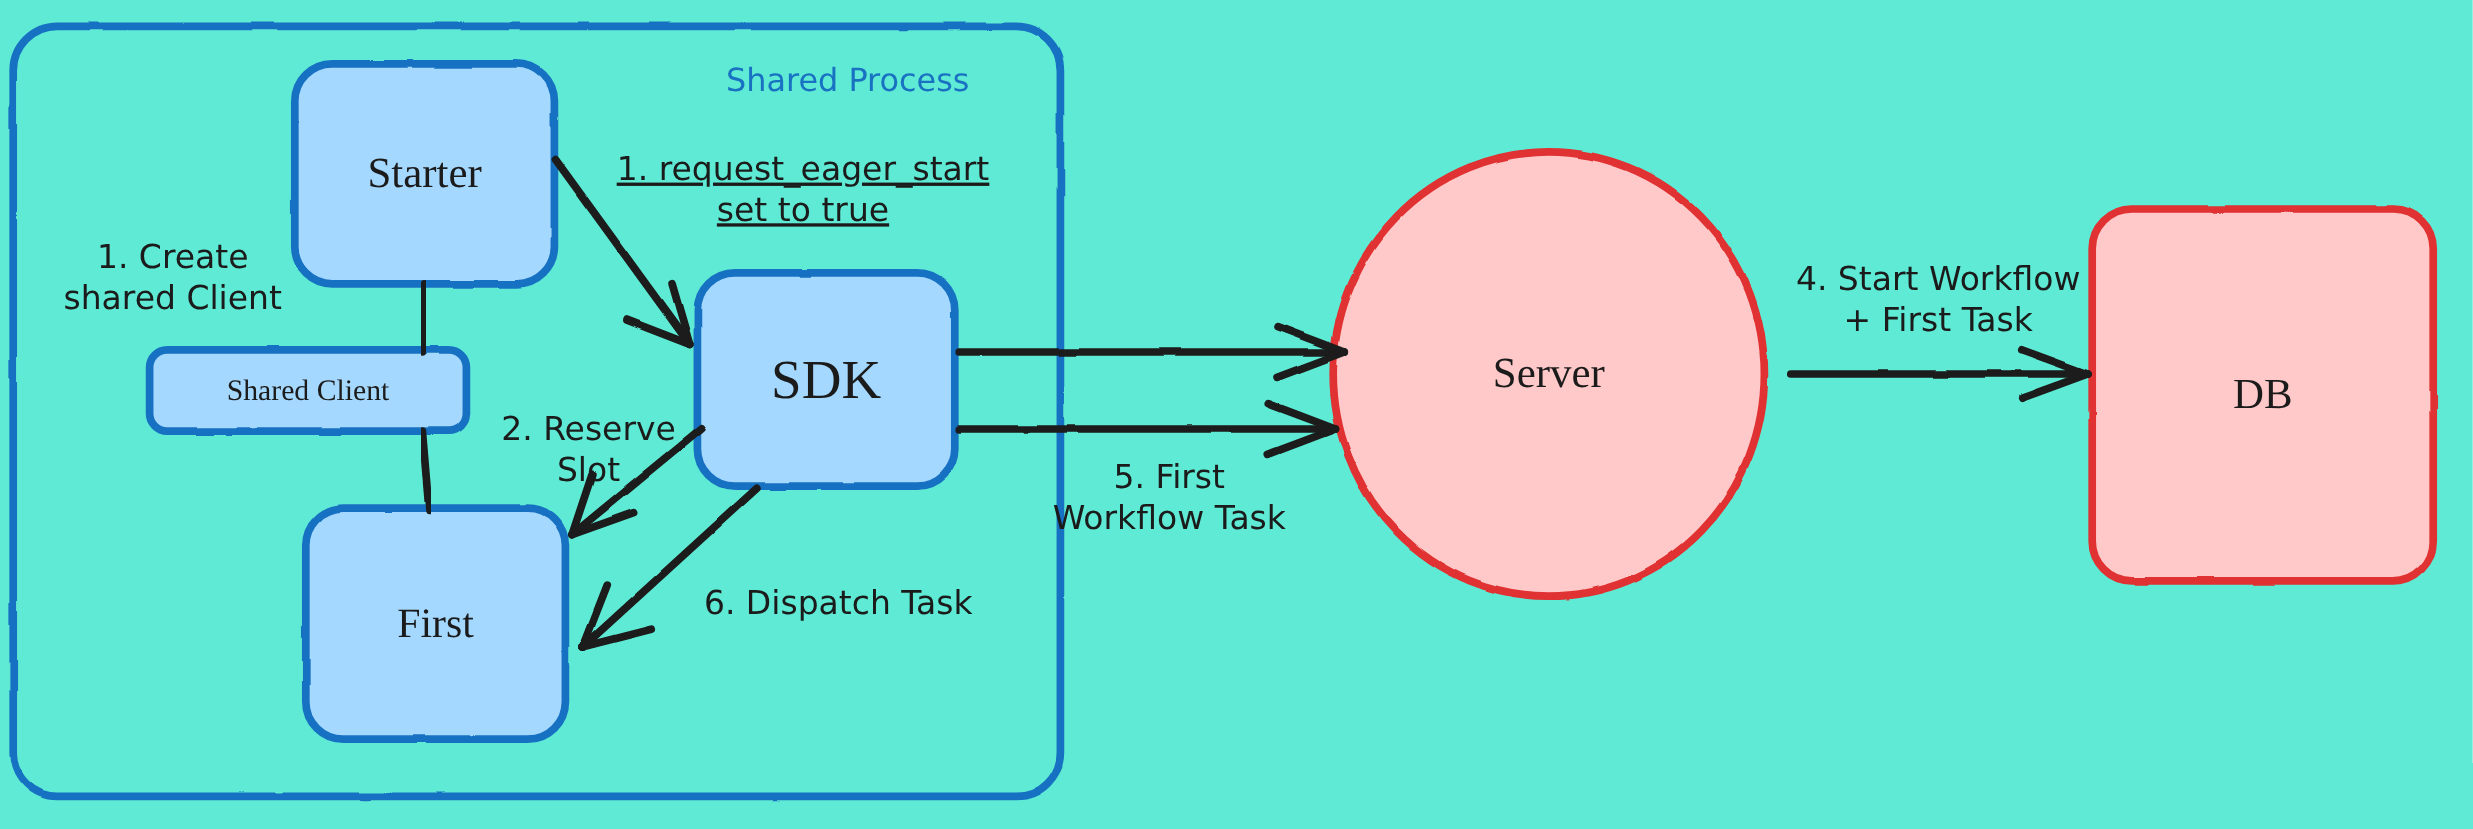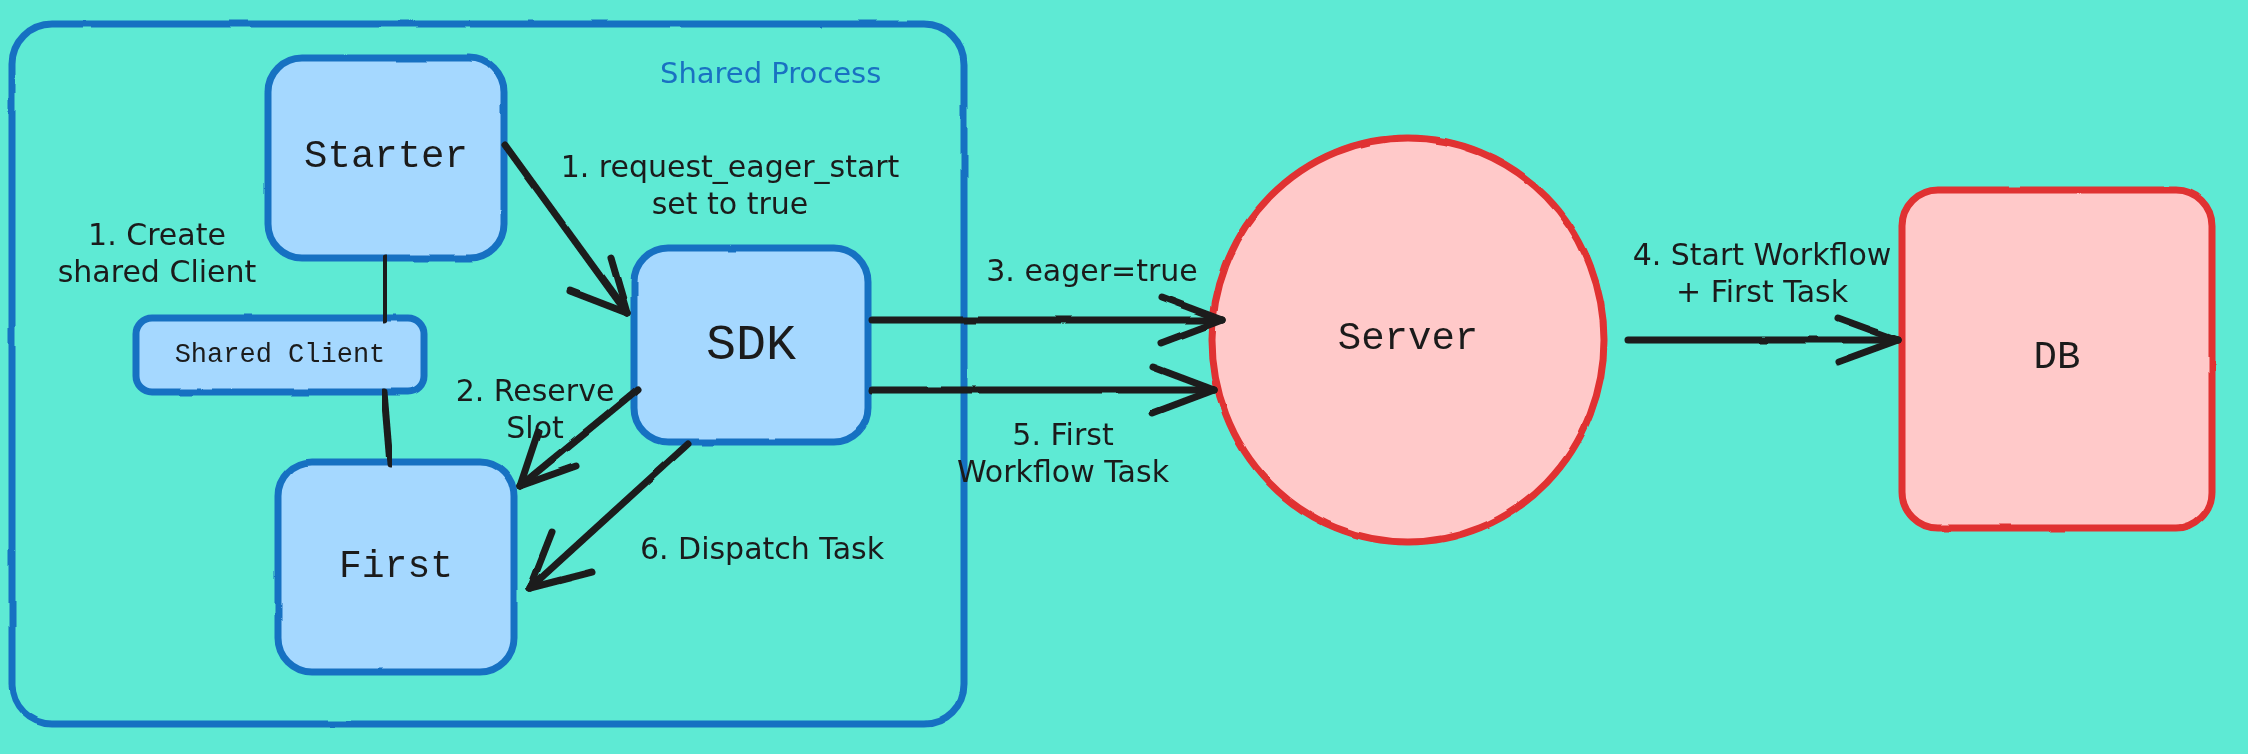--- a/index.html
+++ b/index.html
@@ -24,21 +24,21 @@
     width: 2248px;
     height: 754px;
   }
   .node-label {
     position: absolute;
     display: flex;
     align-items: center;
     justify-content: center;
     text-align: center;
     color: #1b1b1b;
-    font-family: Liberation Mono, monospace;
+    font-family: Liberation Serif, serif;
     pointer-events: none;
     white-space: pre-line;
     line-height: 1.22;
   }
   .edge-label {
     position: absolute;
     text-align: center;
     color: #1b1b1b;
     font-family: "DejaVu Sans", sans-serif;
     white-space: pre-line;
@@ -159,27 +159,26 @@
 
   <div class="node-label n-sdk">SDK</div>
 
   <div class="node-label n-server">Server</div>
 
   <div class="node-label n-db">DB</div>
 
   <div class="edge-label" style="left: 32px; top: 216px; width: 250px;">1. Create
 shared Client</div>
 
-  <div class="edge-label" style="left: 520px; top: 148px; width: 420px;">1. request_eager_start
+  <div class="edge-label" style="left: 520px; top: 136px; width: 420px; text-decoration: underline;">1. request_eager_start
 set to true</div>
 
   <div class="edge-label" style="left: 430px; top: 372px; width: 210px;">2. Reserve
 Slot</div>
 
-  <div class="edge-label" style="left: 952px; top: 252px; width: 280px;">3. eager=true</div>
 
   <div class="edge-label" style="left: 1612px; top: 236px; width: 300px;">4. Start Workflow
 + First Task</div>
 
   <div class="edge-label" style="left: 938px; top: 416px; width: 250px;">5. First
 Workflow Task</div>
 
   <div class="edge-label" style="left: 612px; top: 530px; width: 300px;">6. Dispatch Task</div>
 
 </div>

